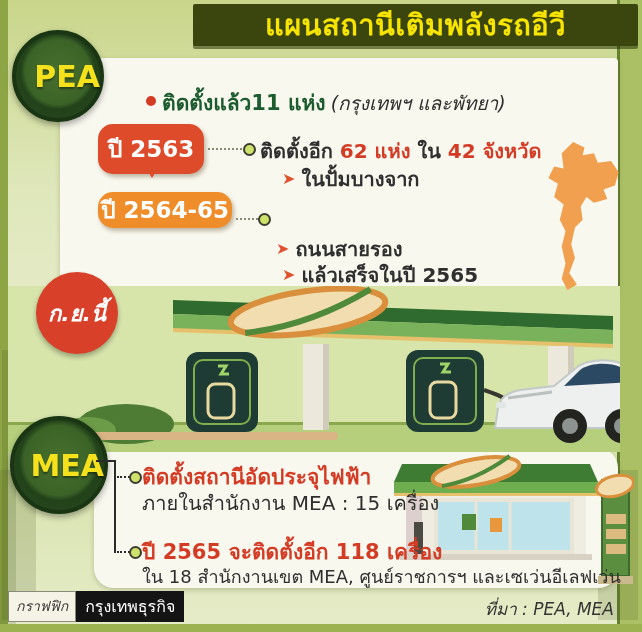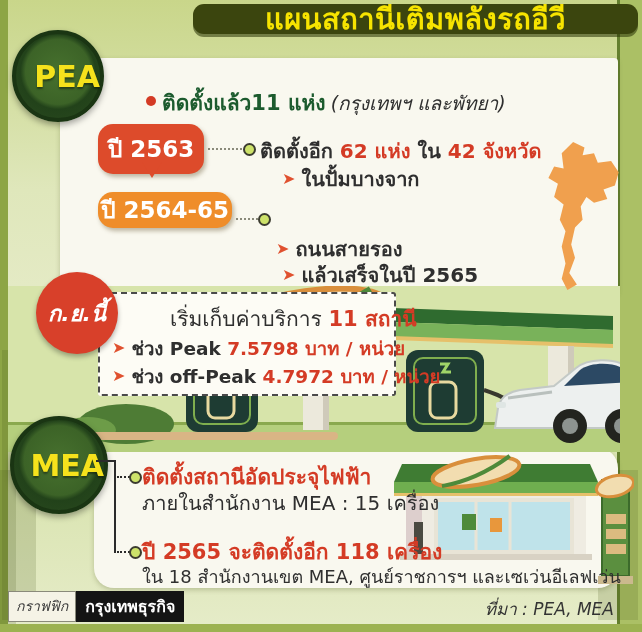--- a/index.html
+++ b/index.html
@@ -9,21 +9,21 @@
     background:linear-gradient(180deg,#c9d68a 0%,#dfe7bb 30%,#e7ecca 55%,#d8e3ae 75%,#e6ecc9 100%);
   }
   .abs{position:absolute;}
   
   .frame-left{left:0;top:0;width:8px;height:632px;background:#8da545;}
   .frame-right{right:0;top:0;width:22px;height:632px;background:#abc065;border-left:3px solid #647f2e;}
   .frame-bottom{left:0;bottom:0;width:642px;height:8px;background:#9cb251;}
   
   .sky{background:rgba(70,90,30,.18);}
   
-  .banner{left:193px;top:4px;width:445px;height:30px;background:#3b450e;border-radius:11px;
+  .banner{left:193px;top:4px;width:445px;height:42px;background:#3b450e;border-radius:2px;
     display:flex;align-items:center;justify-content:center;box-shadow:0 3px 0 rgba(40,50,5,.55);}
   .banner span{color:#f7e400;font-size:29px;font-weight:bold;letter-spacing:.5px;}
   
   .panel{background:#f9f8ef;box-shadow:0 2px 5px rgba(60,70,20,.25);}
   .pea-panel{left:60px;top:58px;width:558px;height:234px;border-radius:26px 4px 0 18px;}
   .mea-panel{left:94px;top:448px;width:524px;height:140px;border-radius:20px;}
   
   .org-circle{border-radius:50%;display:flex;align-items:center;justify-content:flex-end;
     background:radial-gradient(circle at 50% 45%, #47712e 0%, #3c6327 52%, #22421a 60%, #2a4a1f 100%);
     border:4px solid #1a3513;box-shadow:0 3px 6px rgba(0,0,0,.35);}
@@ -49,21 +49,21 @@
   .sep-box{left:98px;top:292px;width:294px;height:100px;background:#fdfcf5;border:2px dashed #4a4a4a;border-radius:3px;z-index:4;}
   .sep-circle{left:36px;top:272px;width:82px;height:82px;border-radius:50%;background:#d8402a;
     display:flex;align-items:center;justify-content:center;box-shadow:0 3px 5px rgba(0,0,0,.3);z-index:5;}
   .sep-circle span{color:#fff;font-weight:bold;font-size:22px;font-style:italic;}
   
   .br{background:#2b2b2b;}
   .br-dot{border-top:2px dotted #2b2b2b;height:0;}
   
   .credit{left:8px;top:591px;display:flex;align-items:stretch;z-index:6;}
   .credit .lab{background:#f5f3e6;color:#3a3a3a;font-style:italic;font-size:14px;padding:3px 7px;border:1px solid #8a8a7a;}
-  .credit .brand{background:#141414;color:#fff;font-weight:bold;font-size:16px;padding:3px 9px;text-align:right;}
+  .credit .brand{background:#141414;color:#fff;font-weight:normal;font-size:16px;padding:3px 9px;text-align:right;}
   .source{right:28px;top:595px;font-style:italic;font-size:17px;color:#333;z-index:6;}
   svg{display:block;}
 </style>
 </head>
 <body>
 
 <div class="page">
 
   <div class="abs frame-left"></div>
   <div class="abs sky" style="left:2px;top:350px;width:34px;height:270px;"></div>
@@ -161,31 +161,20 @@
     <span class="arrow">➤</span><span class="t-dark bold">ถนนสายรอง</span>
   </div>
   <div class="abs nowrap" style="left:282px;top:259px;font-size:20px;z-index:2;">
     <span class="arrow">➤</span><span class="t-dark bold">แล้วเสร็จในปี 2565</span>
   </div>
 
   <svg class="abs" style="left:524px;top:140px;z-index:2;" width="102" height="152" viewBox="0 0 100 160">
     <path d="M48,2 L60,8 L58,16 L70,14 L74,24 L88,22 L96,34 L92,48 L80,52 L84,62 L70,66 L62,60 L56,70 L58,84 L50,92 L46,110 L50,124 L44,140 L52,152 L42,158 L36,146 L40,130 L36,112 L40,96 L34,84 L38,68 L28,60 L32,46 L22,40 L28,28 L38,30 L36,14 Z" fill="#f0a04e"></path>
   </svg>
 
-  <div class="abs sep-box">
-    <div class="abs nowrap" style="left:70px;top:8px;font-size:21px;">
-      <span class="t-dark">เริ่มเก็บค่าบริการ </span><span class="t-red bold">11 สถานี</span>
-    </div>
-    <div class="abs nowrap" style="left:12px;top:40px;font-size:18.5px;">
-      <span class="arrow">➤</span><span class="t-dark bold">ช่วง Peak </span><span class="t-red bold">7.5798 บาท / หน่วย</span>
-    </div>
-    <div class="abs nowrap" style="left:12px;top:68px;font-size:18.5px;">
-      <span class="arrow">➤</span><span class="t-dark bold">ช่วง off-Peak </span><span class="t-red bold">4.7972 บาท / หน่วย</span>
-    </div>
-  </div>
   <div class="abs sep-circle">
     <span>ก.ย.นี้</span>
   </div>
 
   <div class="abs panel mea-panel"></div>
 
   <svg class="abs" style="left:388px;top:452px;z-index:2;" width="246" height="136" viewBox="0 0 246 136">
     <rect x="18" y="36" width="180" height="68" fill="#efece2"></rect>
     <rect x="18" y="36" width="16" height="68" fill="#ddcfcd"></rect>
     <polygon points="14,12 202,12 210,30 6,30" fill="#3f7c33"></polygon>

